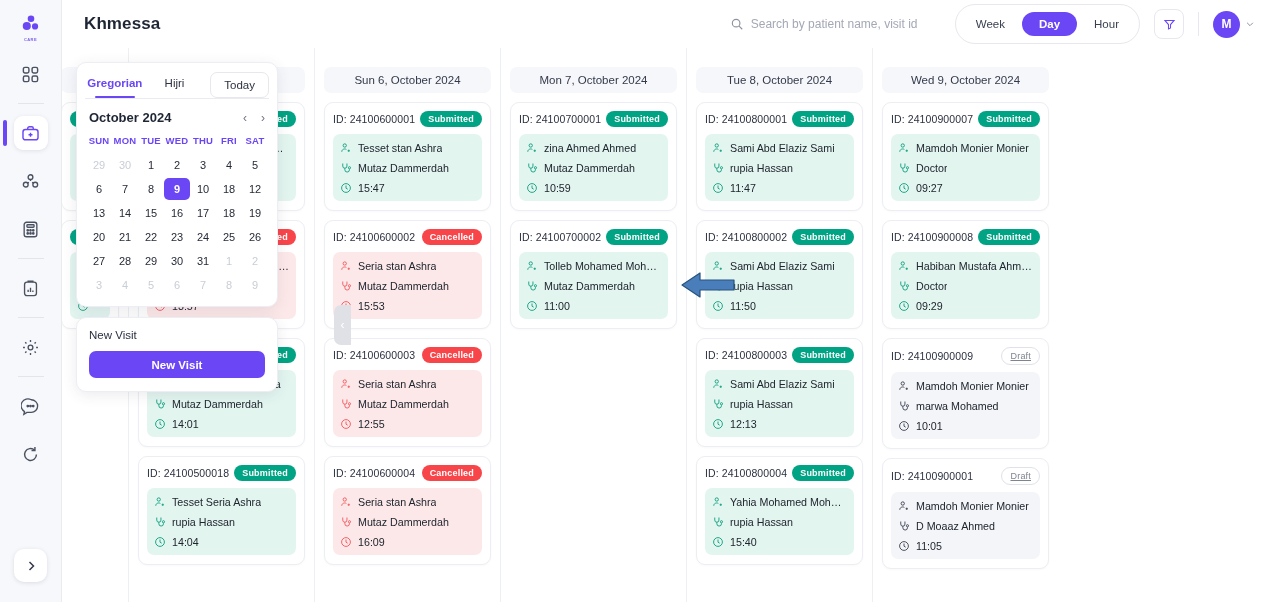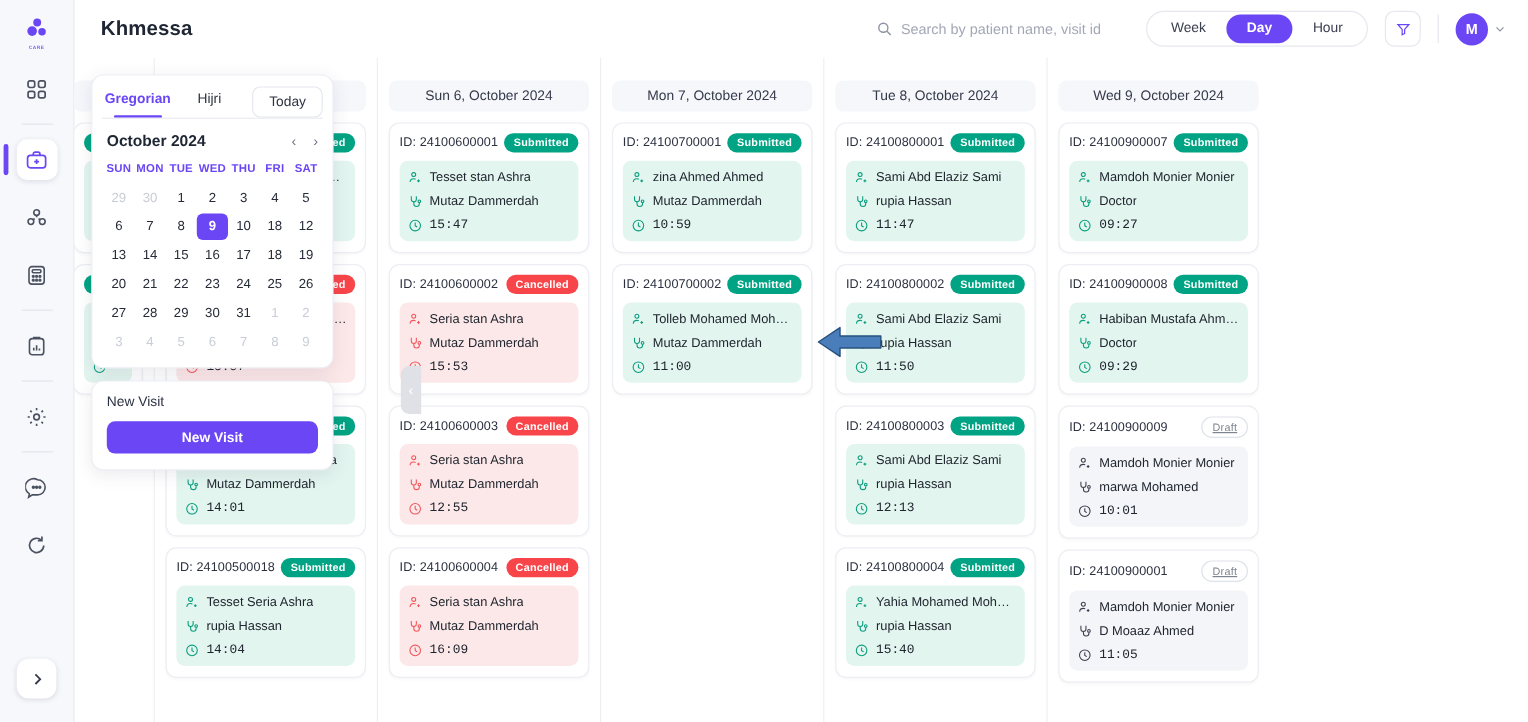--- a/index.html
+++ b/index.html
@@ -56,21 +56,21 @@
   .search-wrap { display: flex; align-items: center; gap: 7px; }
   .search-wrap svg { width: 14px; height: 14px; color: #8d93a2; }
   .search-input {
     border: none; outline: none; background: transparent;
     font-family: "Liberation Sans", sans-serif;
     font-size: 12px; color: #b91c1c; width: 190px;
   }
   .search-input::placeholder { color: #a3a8b5; }
   .seg {
     display: flex; align-items: center; border: 1px solid #e6e8ee;
-    border-radius: 20px; padding: 3px; height: 30px; background: #fff;
+    border-radius: 20px; padding: 3px; height: 40px; background: #fff;
   }
   .seg-item {
     padding: 0 17px; height: 24px; line-height: 24px; border-radius: 16px;
     font-size: 11.5px; color: #3a4050; white-space: nowrap;
   }
   .seg-item.on { background: #6b46f5; color: #fff; font-weight: 600; }
   .filter-btn {
     width: 30px; height: 30px; border: 1px solid #e6e8ee; border-radius: 8px;
     background:#fff; display: flex; align-items: center; justify-content: center;
     color: #6b46f5;
@@ -116,21 +116,21 @@
   .badge.submitted { background: #00a383; color: #fff; }
   .badge.cancelled { background: #f8454a; color: #fff; }
   .badge.draft { background: #fff; color: #7e8490; border: 1px solid #dfe2e8; font-weight: 400; text-decoration: underline; }
 
   .card-body { border-radius: 7px; padding: 8px 7px 7px 7px; }
   .card-body.submitted { background: #e3f5ef; }
   .card-body.cancelled { background: #fde8e9; }
   .card-body.draft { background: #f4f5f8; }
 
   .row { display: flex; align-items: center; gap: 6px; margin-bottom: 8px; }
-  .row:last-child { margin-bottom: 0; font-family: Liberation Mono, monospace; }
+  .row:last-child { margin-bottom: 0; }
   .row svg { width: 12px; height: 12px; flex: 0 0 12px; }
   .row span {
     font-size: 10.7px; white-space: nowrap; overflow: hidden; text-overflow: ellipsis;
   }
   .card-body.submitted .row svg { color: #0a9e7d; }
   .card-body.submitted .row span { color: #20262f; }
   .card-body.cancelled .row svg { color: #f2555a; }
   .card-body.cancelled .row span { color: #20262f; }
   .card-body.draft .row svg { color: #3a4050; }
   .card-body.draft .row span { color: #20262f; }

